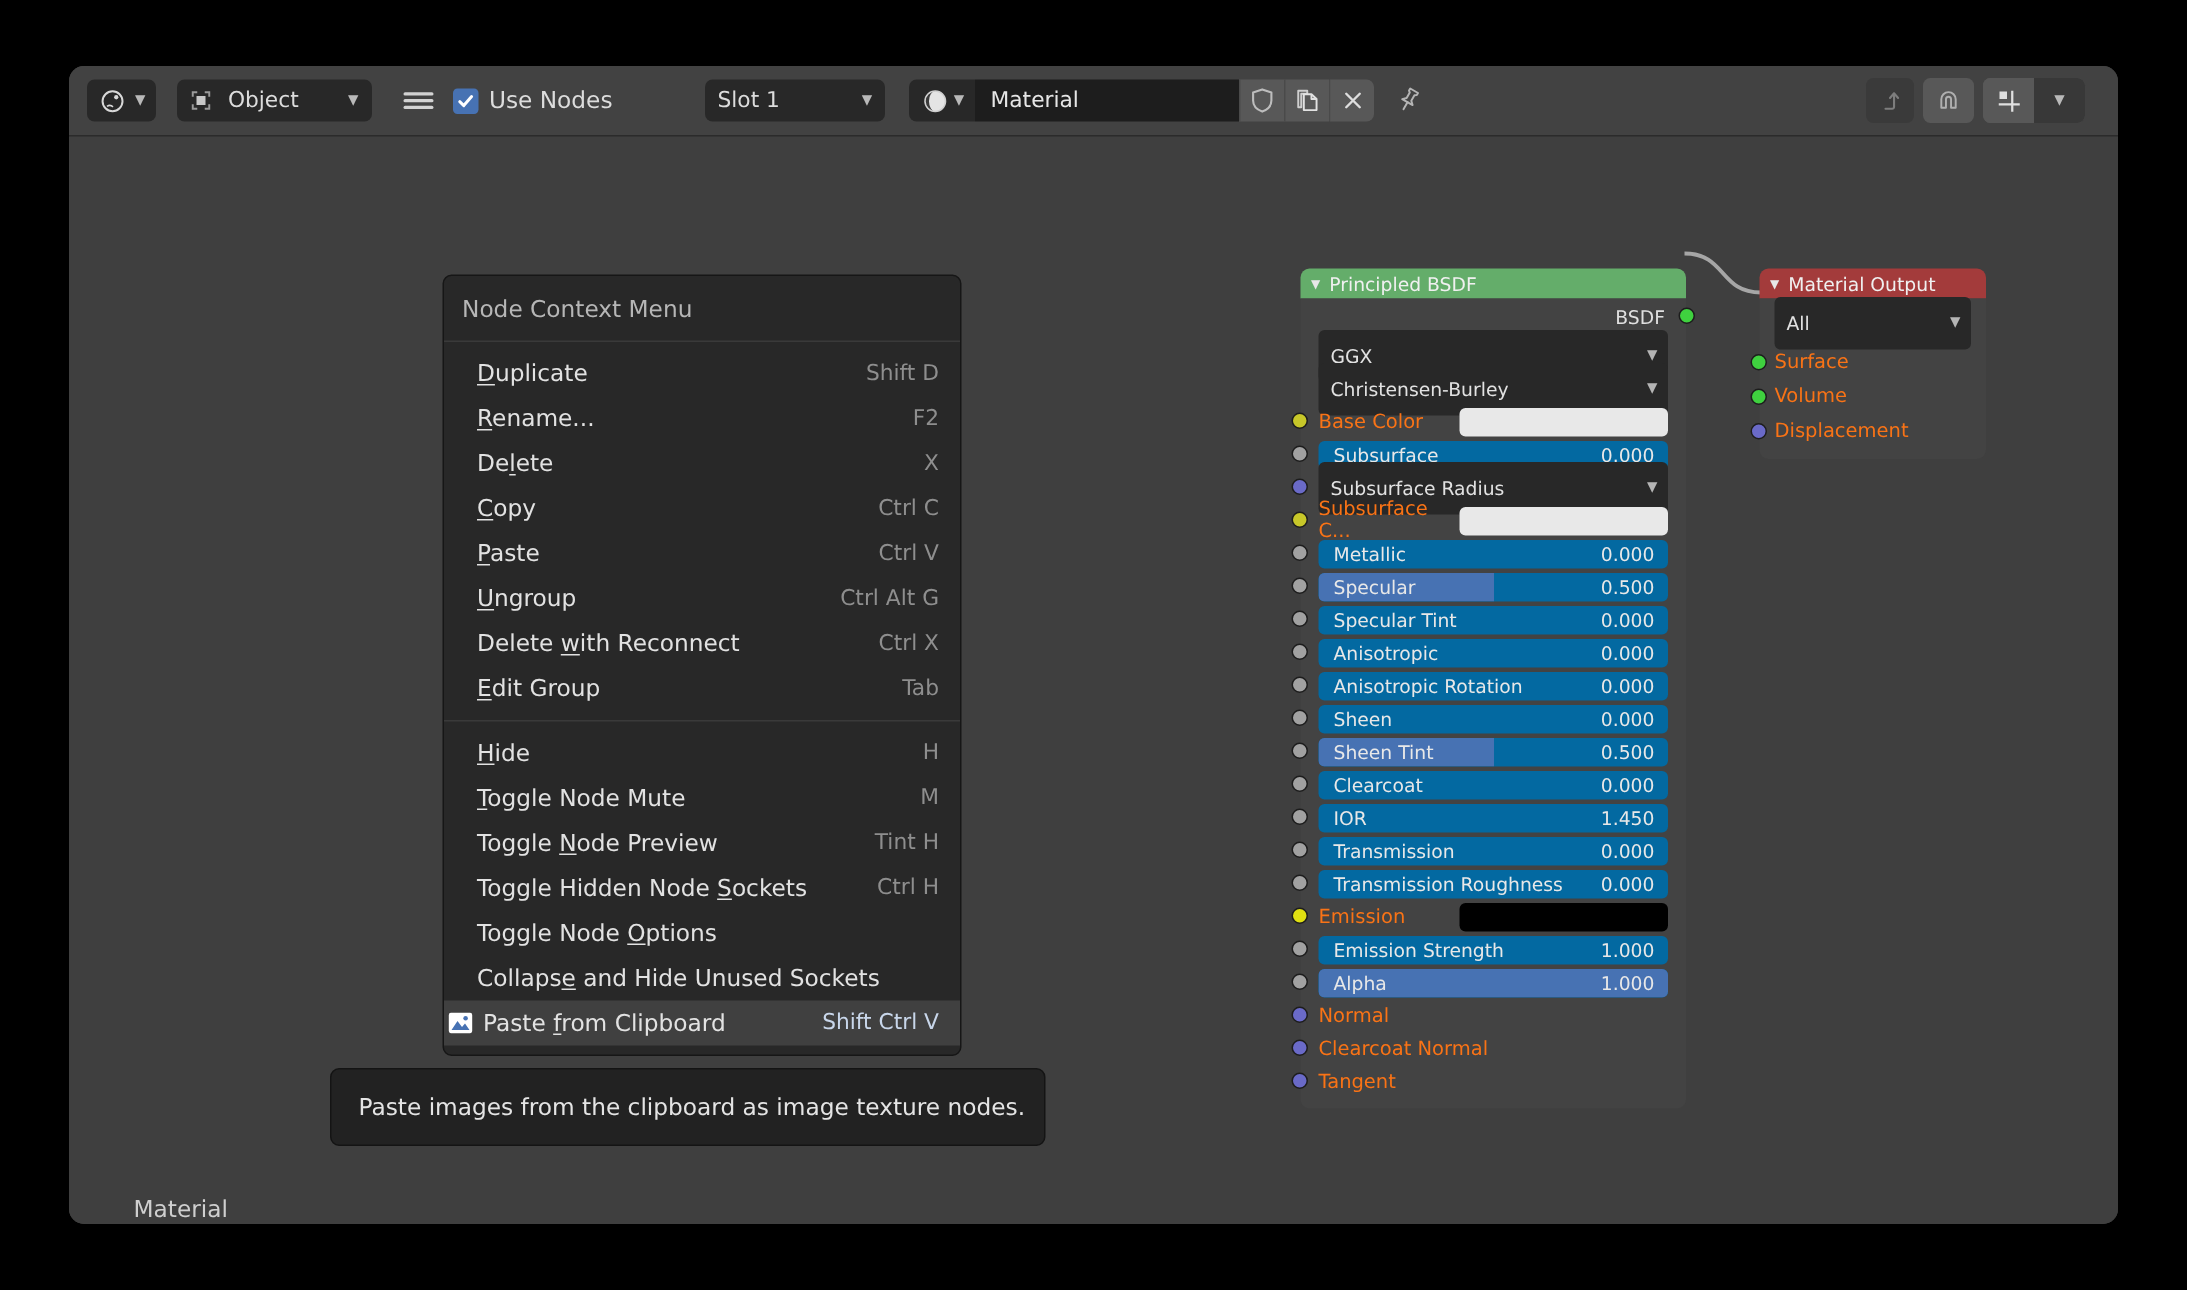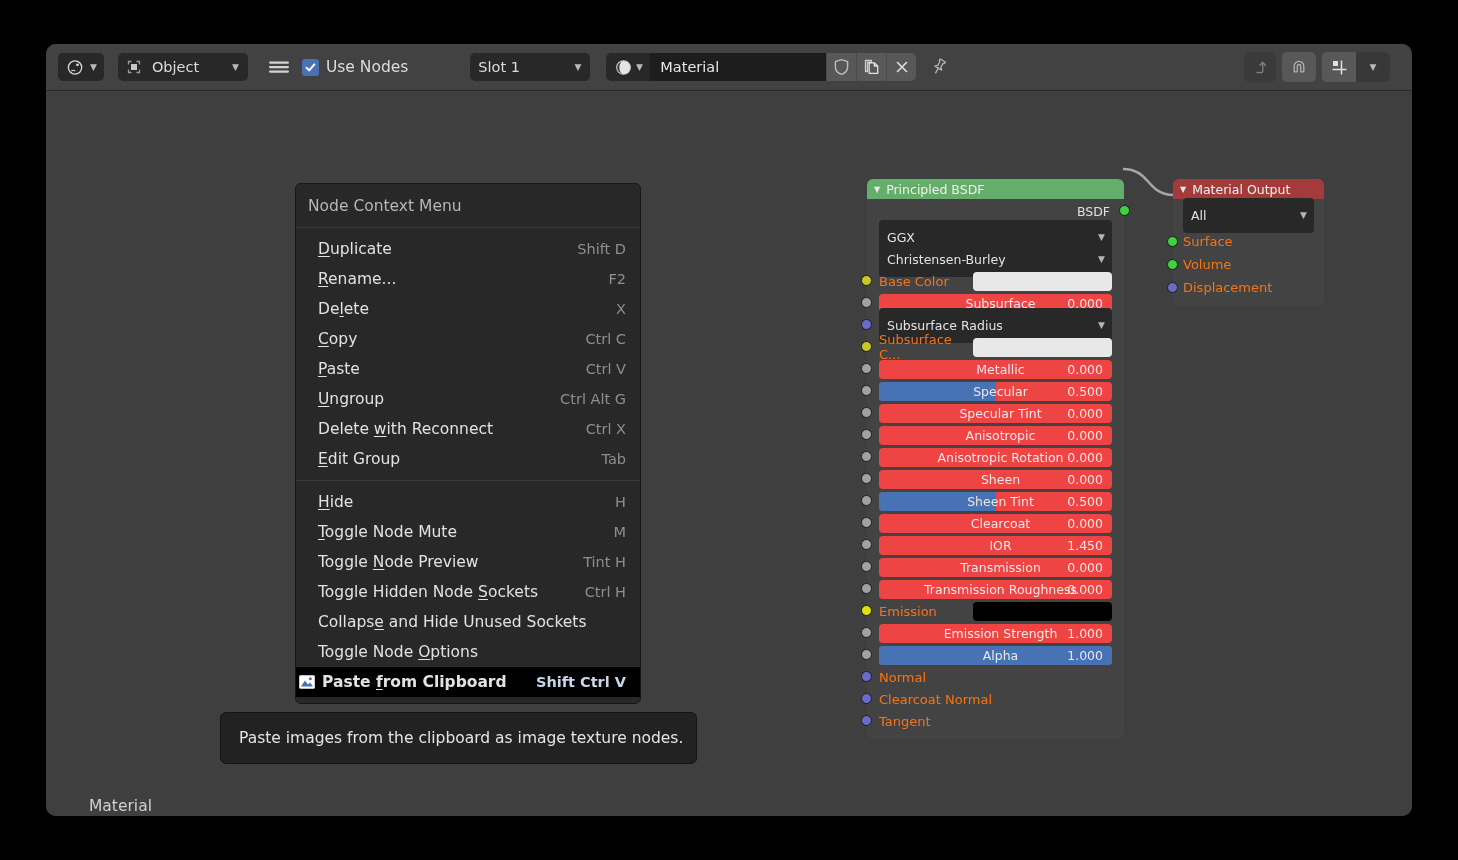--- a/index.html
+++ b/index.html
@@ -143,23 +143,23 @@
   .out-row { justify-content: flex-end; padding-right: 14px; color: #e0e0e0; font-size: 12.5px; height: 24px;}
 
   .dropdown-w {
     height: 35px; background: #282828; border-radius: 4px;
     display: flex; align-items: center; padding: 0 8px;
     color: #e2e2e2; font-size: 12.5px; position: relative;
   }
   .dropdown-w .chev2 { position: absolute; right: 7px; font-size: 9px; color:#b5b5b5; }
 
   .slider {
-    height: 19px; background: #ef4444; border-radius: 4px;
+    height: 19px; background: #0369a1; border-radius: 4px;
     position: relative; overflow: hidden;
-    display: flex; align-items: center; justify-content: center;
+    display: flex; align-items: center;
   }
   .slider .fill {
     position: absolute; left:0; top:0; bottom:0;
     background: #4772b3;
   }
   .slider .lbl {
     position: relative; font-size: 12.5px; color: #e8e8e8;
     padding-left: 10px; white-space: nowrap;
   }
   .slider .val {
@@ -189,21 +189,21 @@
   .ctx-group + .ctx-group { border-top: 1px solid #3a3a3a; }
   .ctx-item {
     height: 30px; display: flex; align-items: center;
     padding: 0 14px 0 22px;
     color: #e2e2e2; font-size: 15.5px;
     position: relative;
   }
   .ctx-item .ctx-icon { width: 22px; display:flex; align-items:center; justify-content:center; margin-left:-22px; margin-right:4px;}
   .ctx-item .ctx-label { flex: 1; }
   .ctx-item .ctx-short { color: #8e8e8e; font-size: 14.5px; }
-  .ctx-item.selected { background: #000000; font-weight: bold; }
+  .ctx-item.selected { background: #404040; }
   .ctx-item.selected .ctx-short { color: #c8d6ea; }
   .ul { text-decoration: underline; text-underline-offset: 2px; }
 
   
   #tooltip {
     position: absolute; left: 220px; top: 667px;
     width: 477px; height: 52px;
     background: #222222;
     border: 1px solid #141414;
     border-radius: 6px;
@@ -605,25 +605,25 @@
             </div>
             <div class="ctx-item">
               <span class="ctx-label">Toggle <span class="ul">N</span>ode Preview</span>
               <span class="ctx-short">Tint H</span>
             </div>
             <div class="ctx-item">
               <span class="ctx-label">Toggle Hidden Node <span class="ul">S</span>ockets</span>
               <span class="ctx-short">Ctrl H</span>
             </div>
             <div class="ctx-item">
+              <span class="ctx-label">Toggle Node <span class="ul">O</span>ptions</span>
+              <span class="ctx-short"></span>
+            </div>
+            <div class="ctx-item">
               <span class="ctx-label">Collaps<span class="ul">e</span> and Hide Unused Sockets</span>
-              <span class="ctx-short"></span>
-            </div>
-            <div class="ctx-item">
-              <span class="ctx-label">Toggle Node <span class="ul">O</span>ptions</span>
               <span class="ctx-short"></span>
             </div>
             <div class="ctx-item selected">
               <span class="ctx-icon">
                 <svg width="18" height="18" viewBox="0 0 18 18">
                   <rect x="1.2" y="2.2" width="15.6" height="13.6" rx="1.4" fill="#ffffff"></rect>
                   <path d="M3 13.6 L7 7.6 L10 11.6 L12 9.4 L15 13.6 Z" fill="#4772b3"></path>
                   <circle cx="12.4" cy="5.8" r="1.5" fill="#4772b3"></circle>
                 </svg>
               </span>

